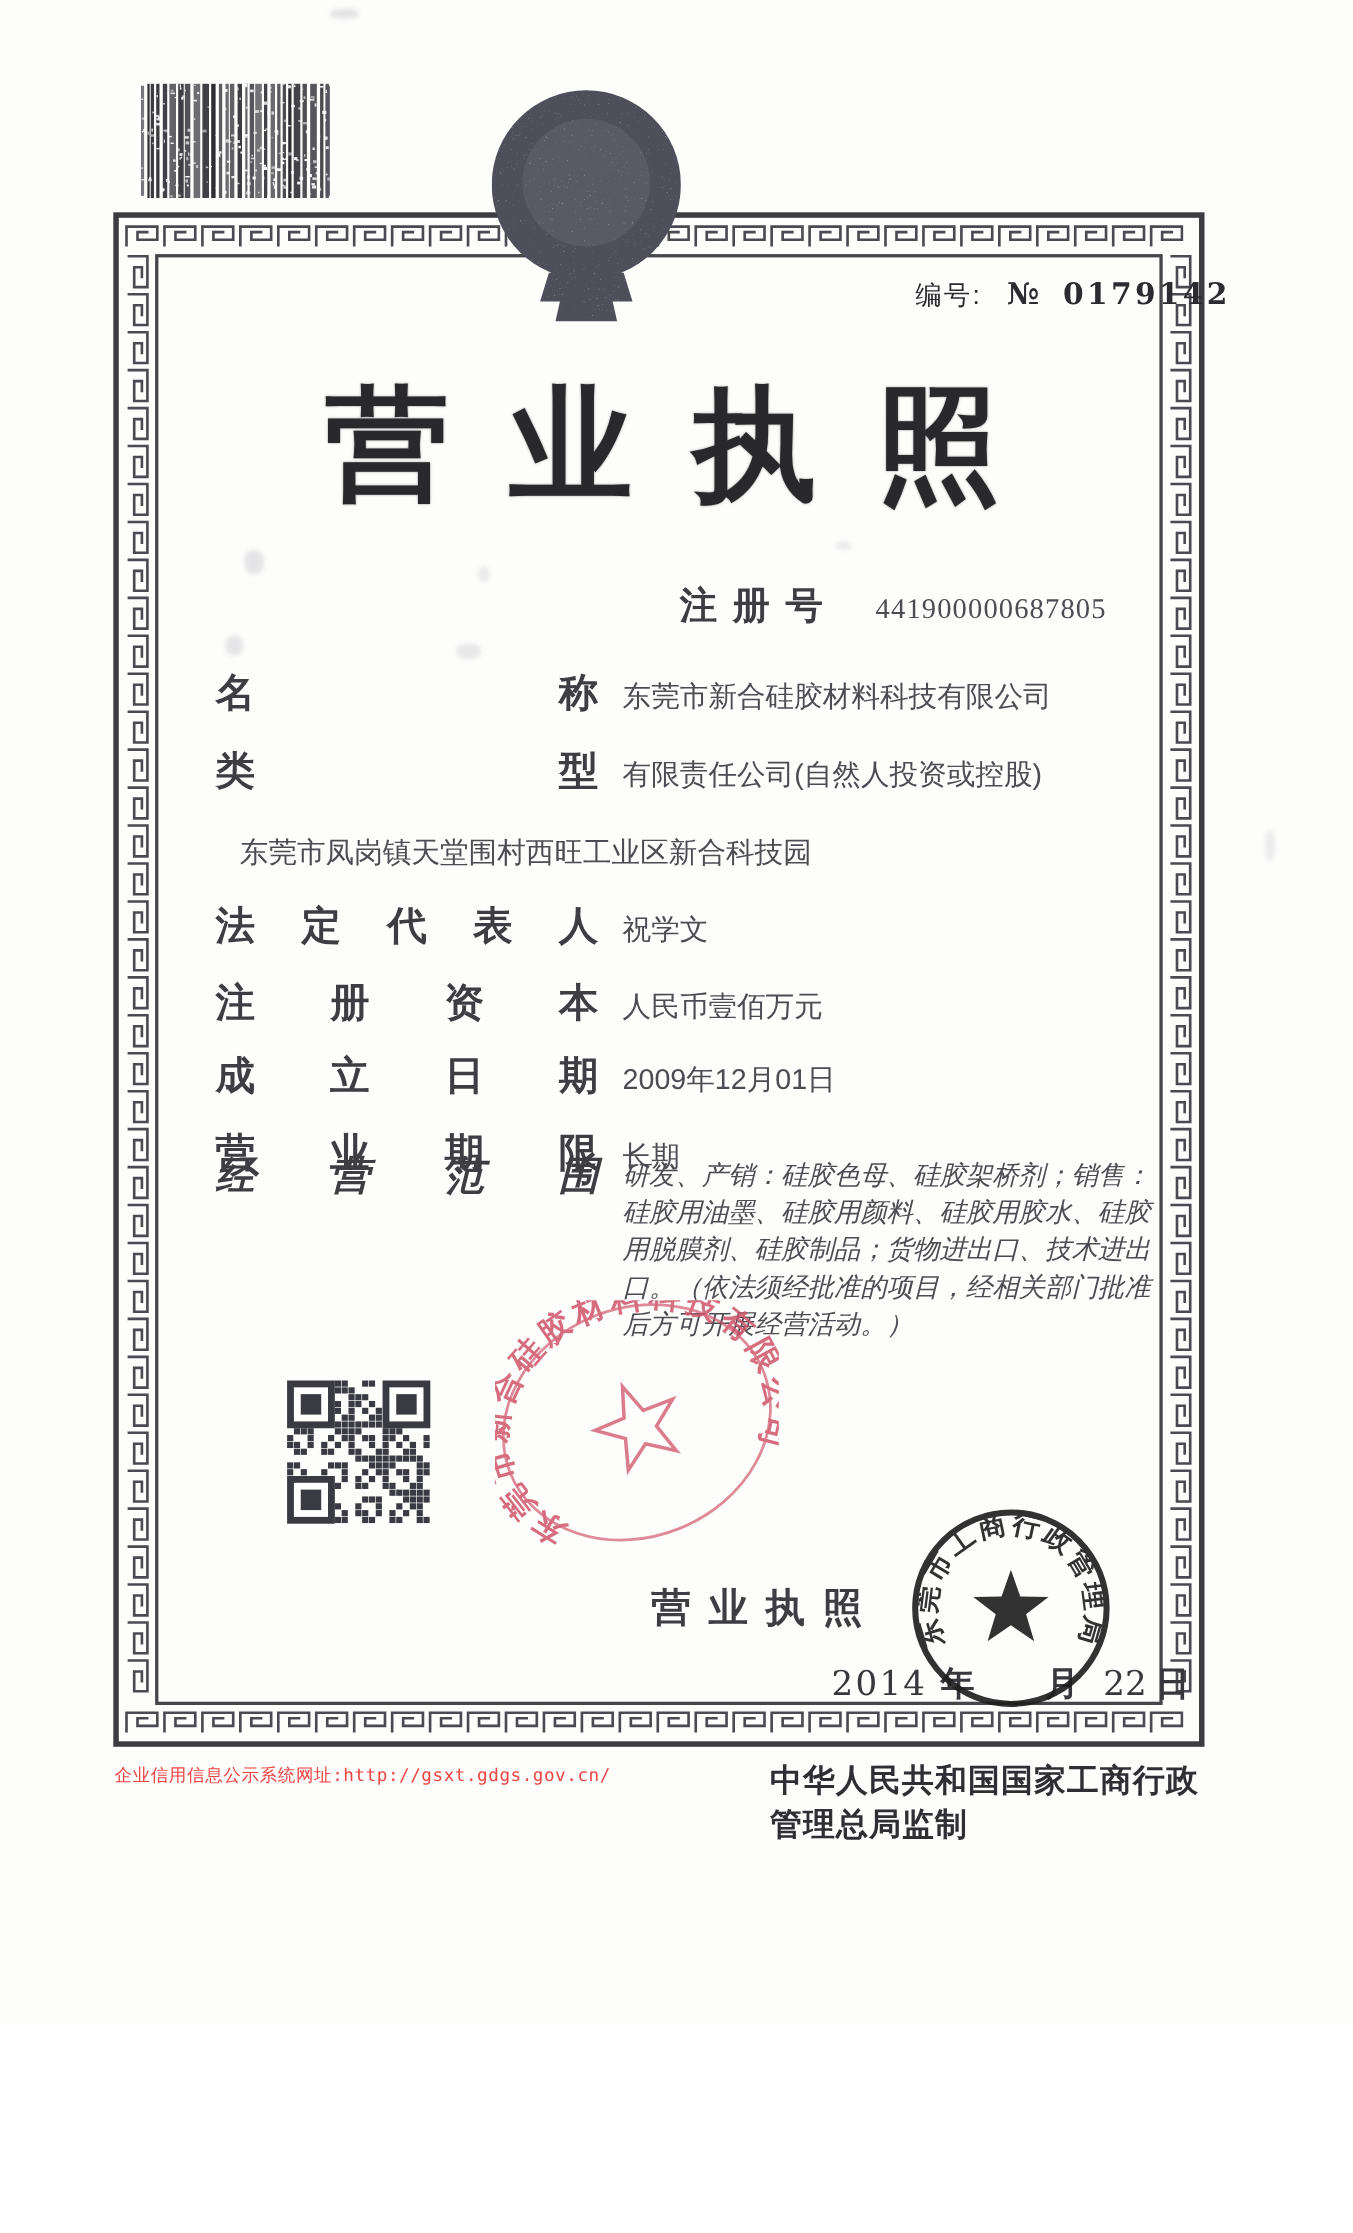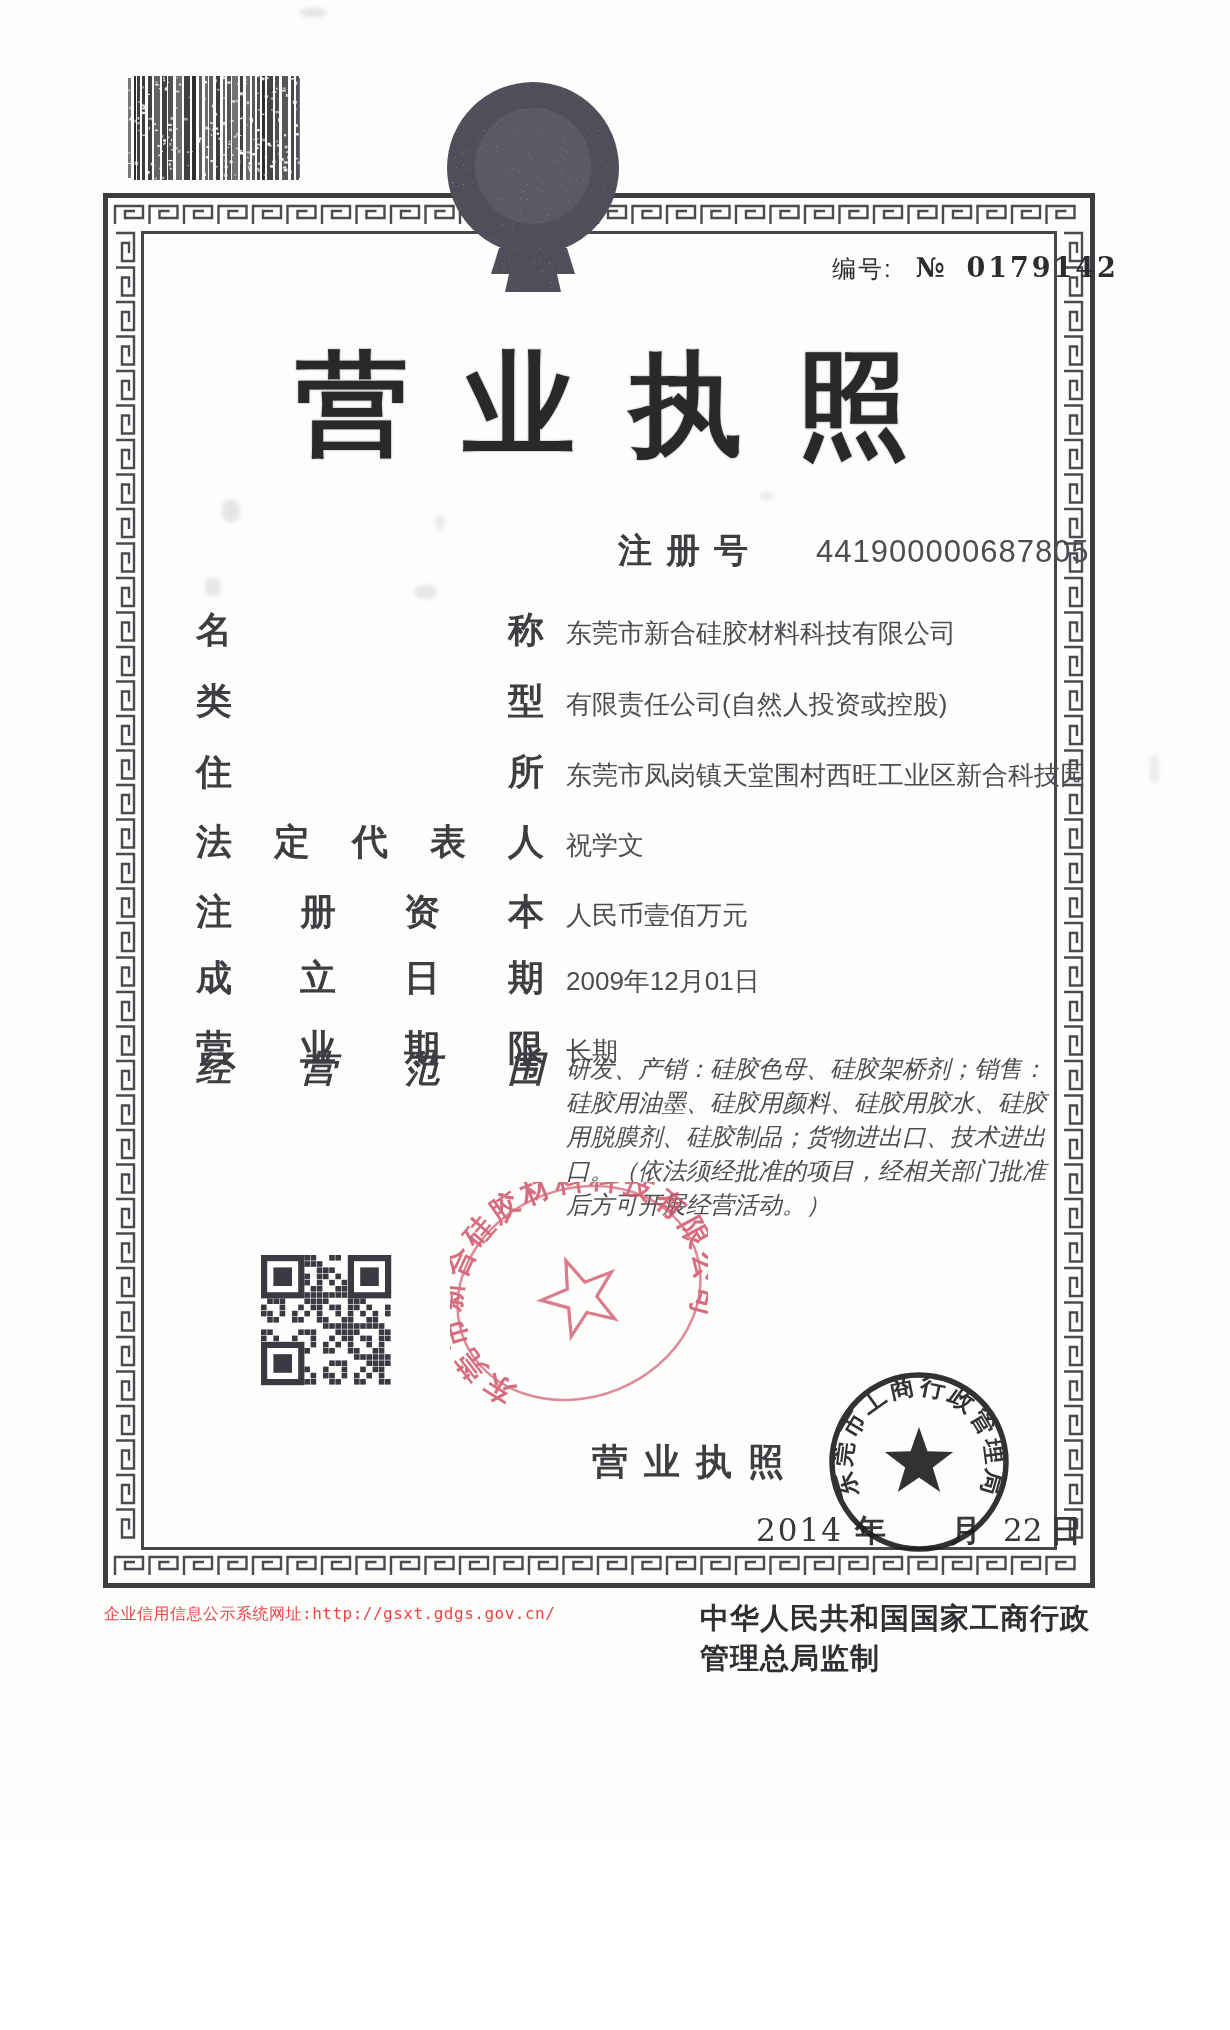--- a/index.html
+++ b/index.html
@@ -22,21 +22,21 @@
   .serial{position:absolute;left:832px;top:252px;z-index:3;white-space:nowrap;
           font-size:24px;color:#2b2b30;letter-spacing:2px;}
   .serial .num{font-family:"DejaVu Serif", serif;font-weight:bold;font-size:27px;letter-spacing:3px;}
   
   .doc-title{position:absolute;left:296px;top:330px;z-index:3;white-space:nowrap;
              font-size:112px;font-weight:bold;color:#29292c;letter-spacing:55px;
              text-shadow:0 0 2px rgba(40,40,40,.55);}
   
   .regno{position:absolute;left:618px;top:528px;z-index:3;display:flex;align-items:baseline;}
   .regno .rlabel{font-size:34px;font-weight:600;letter-spacing:14px;color:#3d3d42;}
-  .regno .rvalue{font-family:Liberation Sans, sans-serif;font-size:31px;color:#4c4c52;margin-left:54px;letter-spacing:1px;}
+  .regno .rvalue{font-family:Liberation Serif, serif;font-size:26px;color:#4c4c52;margin-left:34px;letter-spacing:1px;}
   
   .row{position:absolute;left:196px;display:flex;align-items:flex-start;z-index:3;}
   .flabel{width:348px;font-size:36px;font-weight:600;color:#3d3d42;line-height:44px;
           text-align:justify;text-align-last:justify;flex:none;}
   .fvalue{margin-left:22px;padding-top:8px;font-size:26px;color:#4c4c52;line-height:34px;}
   .fvalue.small{font-size:24px;width:502px;padding-top:5px;}
   
   .qr{position:absolute;left:258px;top:1252px;width:136px;height:136px;z-index:3;}
   
   .company-seal{position:absolute;left:450px;top:1182px;width:258px;height:222px;z-index:4;opacity:.85;}
@@ -657,21 +657,20 @@
 
   <div class="row" style="top:679px;">
     <div class="flabel">类型</div>
     <div class="fvalue">有限责任公司(自然人投资或控股)</div>
   </div>
   <div class="row" style="top:608px;">
     <div class="flabel">名称</div>
     <div class="fvalue">东莞市新合硅胶材料科技有限公司</div>
   </div>
   <div class="row" style="top:750px;">
-    <div class="flabel">住所</div>
     <div class="fvalue">东莞市凤岗镇天堂围村西旺工业区新合科技园</div>
   </div>
   <div class="row" style="top:820px;">
     <div class="flabel">法定代表人</div>
     <div class="fvalue">祝学文</div>
   </div>
   <div class="row" style="top:890px;">
     <div class="flabel">注册资本</div>
     <div class="fvalue">人民币壹佰万元</div>
   </div>

